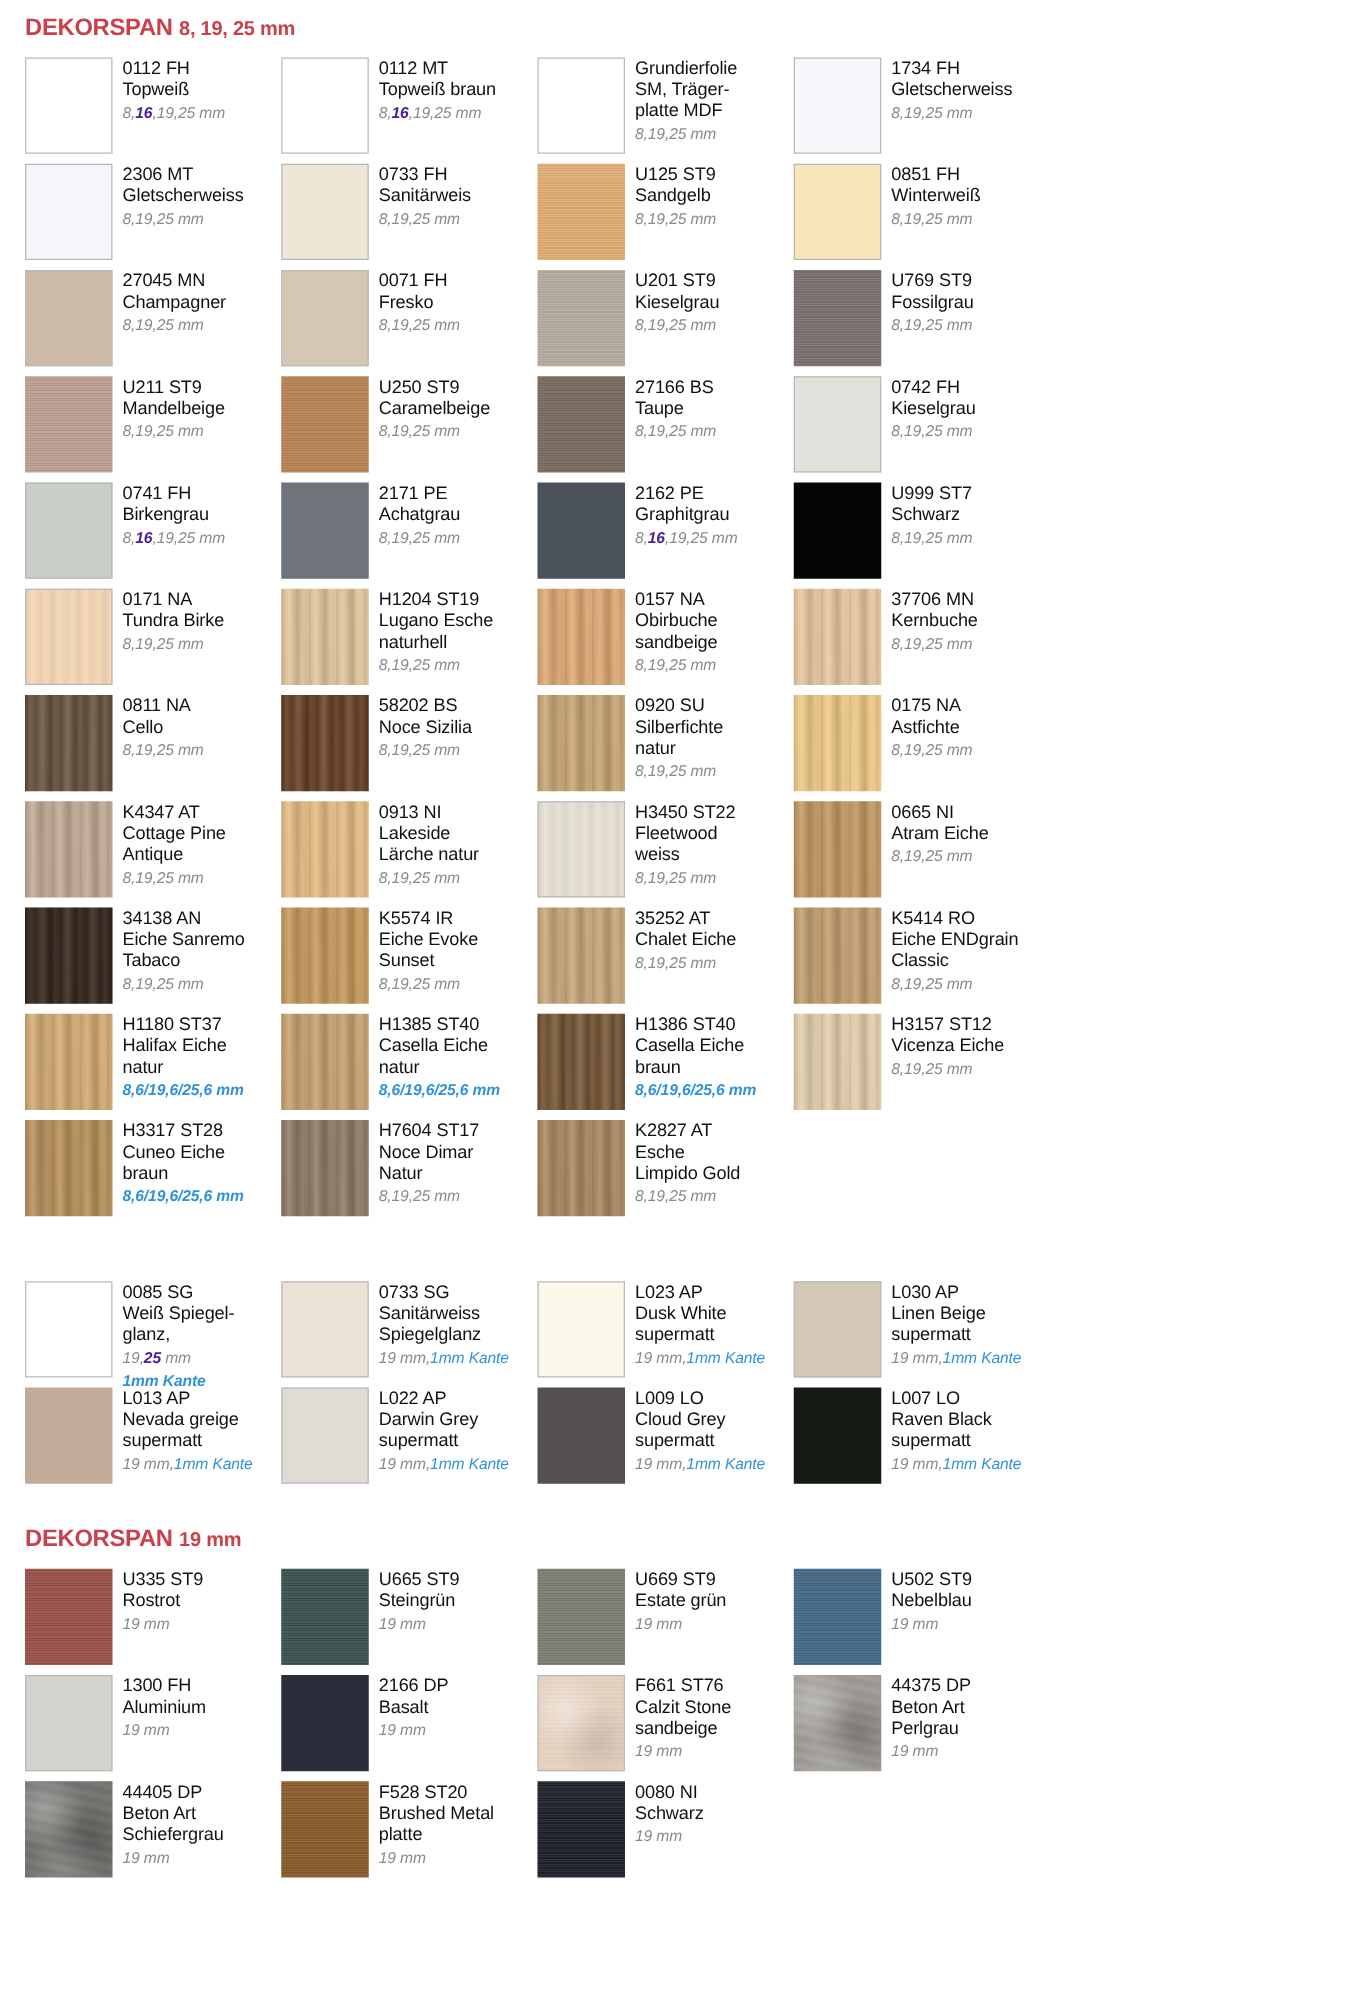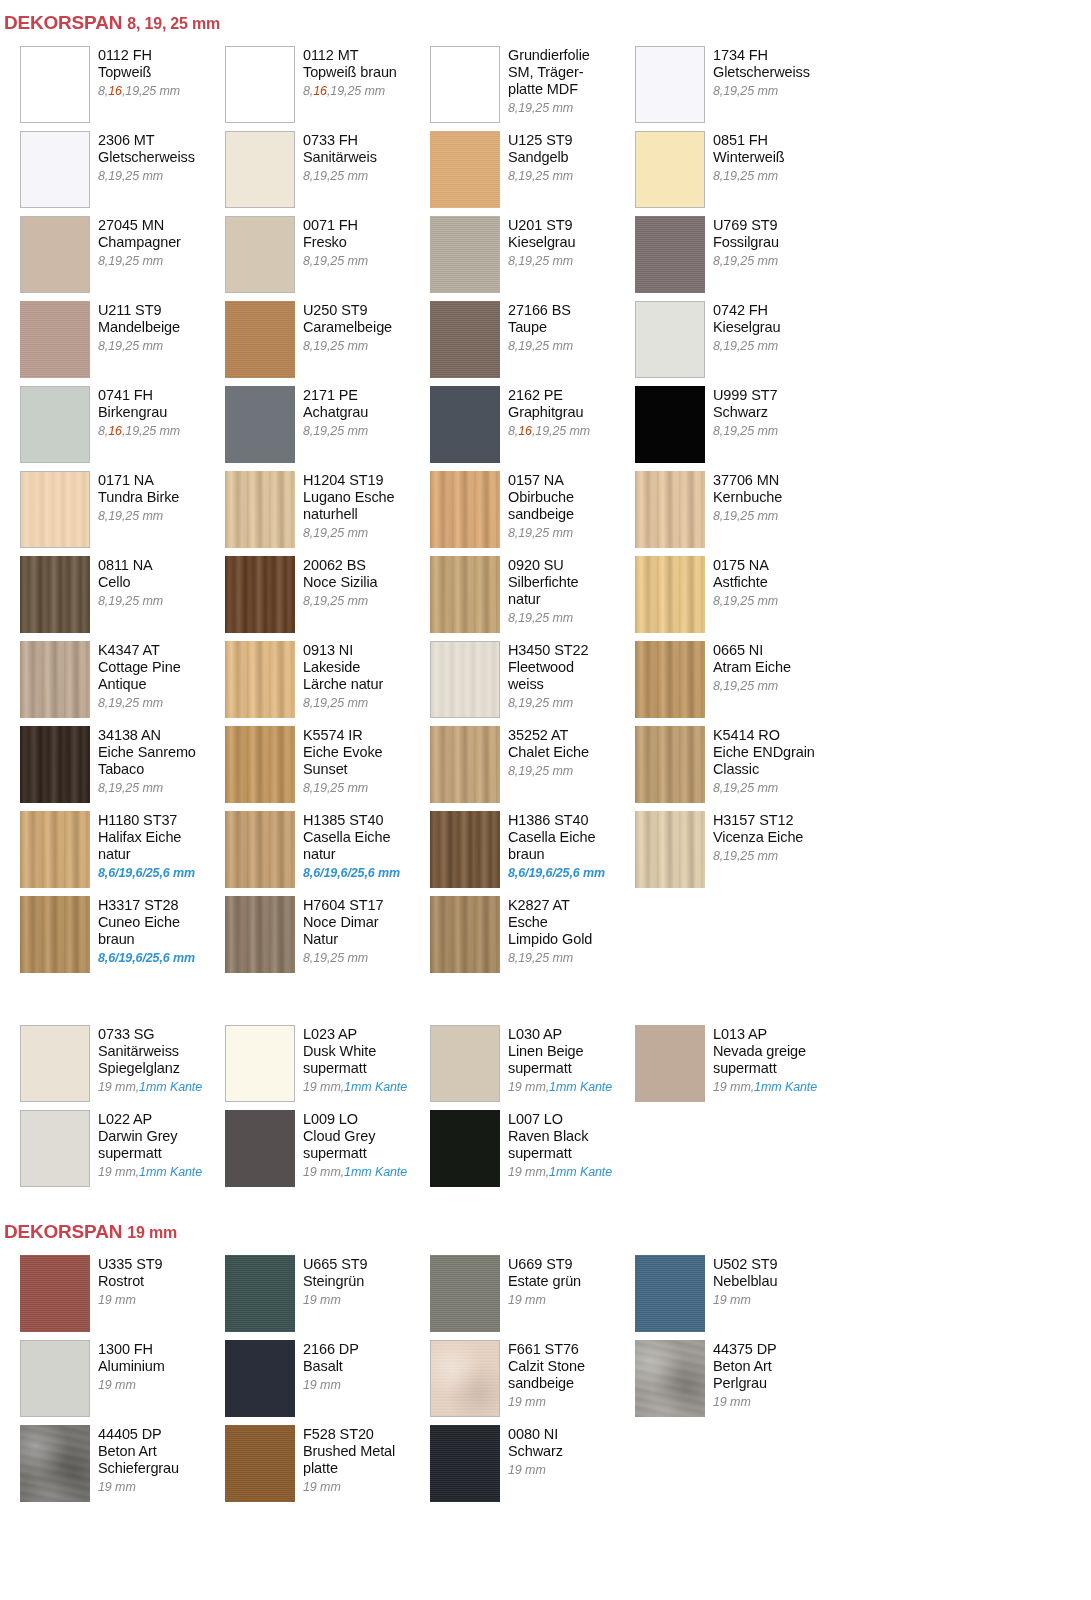--- a/index.html
+++ b/index.html
@@ -10,21 +10,21 @@
     -webkit-font-smoothing:antialiased;
   }
   .page{width:1091px;min-height:1600px;position:relative;padding:0;box-sizing:border-box;}
 
   
   .section-head{
     font-size:19px;
     font-weight:bold;
     color:#c9414b;
     letter-spacing:-0.2px;
-    padding-left:4px;
+    padding-left:20px;
   }
   .section-head .sh-main{font-size:19px;}
   .section-head .sh-sub{font-size:16px;}
 
   
   .grid{
     display:grid;
     grid-template-columns:repeat(4,205px);
     column-gap:0px;
     padding-left:20px;
@@ -53,21 +53,21 @@
   }
   .code{font-size:14.5px;font-weight:400;color:#111;white-space:nowrap;letter-spacing:-0.1px;}
   .name{font-size:14.5px;font-weight:400;color:#111;letter-spacing:-0.1px;}
   .dim{
     font-size:12.5px;
     font-style:italic;
     color:#8a8a8a;
     letter-spacing:-0.1px;
     white-space:nowrap;
   }
-  .dim b{font-weight:normal;color:#c2410c;font-style:italic;margin-top:48px;}
+  .dim b{font-weight:bold;color:#4c1d95;font-style:italic;margin-top:48px;}
   .dim .blue{color:#2f93d6;font-style:italic;}
   .dim.allblue{color:#2f93d6;font-weight:bold;}
   .name .inlinedim{font-size:12.5px;font-style:italic;color:#8a8a8a;font-weight:400;}
 
   .spacer-lg{height:44px;}
   .spacer-md{height:26px;}
   .spacer-sm{height:12px;}
 </style>
 </head>
 <body>
@@ -172,21 +172,21 @@
       <div class="card">
         <div class="sw" style="background:#e8c9a2;background-image:repeating-linear-gradient(90deg,rgba(0,0,0,.10) 0px,rgba(0,0,0,.02) 3px,rgba(255,255,255,.11) 6px,rgba(0,0,0,.06) 10px,rgba(0,0,0,.12) 13px,rgba(255,255,255,.06) 17px,rgba(0,0,0,.03) 22px),repeating-linear-gradient(88deg,rgba(0,0,0,.05) 0px,rgba(255,255,255,.04) 9px,rgba(0,0,0,.05) 19px);"></div>
         <div class="info"><div class="code">37706 MN</div><div class="name">Kernbuche</div><span class="dim">8,19,25 mm</span></div>
       </div>
       <div class="card">
         <div class="sw" style="background:#6d5a43;background-image:repeating-linear-gradient(90deg,rgba(0,0,0,.22) 0px,rgba(255,255,255,.05) 4px,rgba(0,0,0,.14) 9px,rgba(255,255,255,.09) 14px,rgba(0,0,0,.18) 20px),repeating-linear-gradient(91deg,rgba(0,0,0,.08) 0px,rgba(255,255,255,.03) 11px,rgba(0,0,0,.07) 23px);"></div>
         <div class="info"><div class="code">0811 NA</div><div class="name">Cello</div><span class="dim">8,19,25 mm</span></div>
       </div>
       <div class="card">
         <div class="sw" style="background:#6e4527;background-image:repeating-linear-gradient(90deg,rgba(0,0,0,.22) 0px,rgba(255,255,255,.05) 4px,rgba(0,0,0,.14) 9px,rgba(255,255,255,.09) 14px,rgba(0,0,0,.18) 20px),repeating-linear-gradient(91deg,rgba(0,0,0,.08) 0px,rgba(255,255,255,.03) 11px,rgba(0,0,0,.07) 23px);"></div>
-        <div class="info"><div class="code">20062 BS</div><div class="name">Noce Sizilia</div><span class="dim">8,19,25 mm</span></div>
+        <div class="info"><div class="code">58202 BS</div><div class="name">Noce Sizilia</div><span class="dim">8,19,25 mm</span></div>
       </div>
       <div class="card">
         <div class="sw" style="background:#c9a776;background-image:repeating-linear-gradient(90deg,rgba(0,0,0,.10) 0px,rgba(0,0,0,.02) 3px,rgba(255,255,255,.11) 6px,rgba(0,0,0,.06) 10px,rgba(0,0,0,.12) 13px,rgba(255,255,255,.06) 17px,rgba(0,0,0,.03) 22px),repeating-linear-gradient(88deg,rgba(0,0,0,.05) 0px,rgba(255,255,255,.04) 9px,rgba(0,0,0,.05) 19px);"></div>
         <div class="info"><div class="code">0920 SU</div><div class="name">Silberfichte</div><div class="name">natur</div><span class="dim">8,19,25 mm</span></div>
       </div>
       <div class="card">
         <div class="sw" style="background:#f0cb8a;background-image:repeating-linear-gradient(90deg,rgba(0,0,0,.10) 0px,rgba(0,0,0,.02) 3px,rgba(255,255,255,.11) 6px,rgba(0,0,0,.06) 10px,rgba(0,0,0,.12) 13px,rgba(255,255,255,.06) 17px,rgba(0,0,0,.03) 22px),repeating-linear-gradient(88deg,rgba(0,0,0,.05) 0px,rgba(255,255,255,.04) 9px,rgba(0,0,0,.05) 19px);"></div>
         <div class="info"><div class="code">0175 NA</div><div class="name">Astfichte</div><span class="dim">8,19,25 mm</span></div>
       </div>
       <div class="card">
@@ -245,20 +245,24 @@
         <div class="sw" style="background:#8f7c66;background-image:repeating-linear-gradient(90deg,rgba(0,0,0,.10) 0px,rgba(0,0,0,.02) 3px,rgba(255,255,255,.11) 6px,rgba(0,0,0,.06) 10px,rgba(0,0,0,.12) 13px,rgba(255,255,255,.06) 17px,rgba(0,0,0,.03) 22px),repeating-linear-gradient(88deg,rgba(0,0,0,.05) 0px,rgba(255,255,255,.04) 9px,rgba(0,0,0,.05) 19px);"></div>
         <div class="info"><div class="code">H7604 ST17</div><div class="name">Noce Dimar</div><div class="name">Natur</div><span class="dim">8,19,25 mm</span></div>
       </div>
       <div class="card">
         <div class="sw" style="background:#a98a60;background-image:repeating-linear-gradient(90deg,rgba(0,0,0,.10) 0px,rgba(0,0,0,.02) 3px,rgba(255,255,255,.11) 6px,rgba(0,0,0,.06) 10px,rgba(0,0,0,.12) 13px,rgba(255,255,255,.06) 17px,rgba(0,0,0,.03) 22px),repeating-linear-gradient(88deg,rgba(0,0,0,.05) 0px,rgba(255,255,255,.04) 9px,rgba(0,0,0,.05) 19px);"></div>
         <div class="info"><div class="code">K2827 AT</div><div class="name">Esche</div><div class="name">Limpido Gold</div><span class="dim">8,19,25 mm</span></div>
       </div>
     </div>
     <div class="spacer-lg"></div>
     <div class="grid">
+      <div class="card">
+        <div class="sw bord" style="background:#ffffff;"></div>
+        <div class="info"><div class="code">0085 SG</div><div class="name">Weiß Spiegel-</div><div class="name">glanz,</div><span class="dim">19,<b>25</b> mm</span><br><span class="dim allblue">1mm Kante</span></div>
+      </div>
       <div class="card">
         <div class="sw bord" style="background:#eae2d4;"></div>
         <div class="info"><div class="code">0733 SG</div><div class="name">Sanitärweiss</div><div class="name">Spiegelglanz</div><span class="dim">19 mm,<span class="blue">1mm Kante</span></span></div>
       </div>
       <div class="card">
         <div class="sw bord" style="background:#fbf8ea;"></div>
         <div class="info"><div class="code">L023 AP</div><div class="name">Dusk White</div><div class="name">supermatt</div><span class="dim">19 mm,<span class="blue">1mm Kante</span></span></div>
       </div>
       <div class="card">
         <div class="sw bord" style="background:#d3c8b6;"></div>

